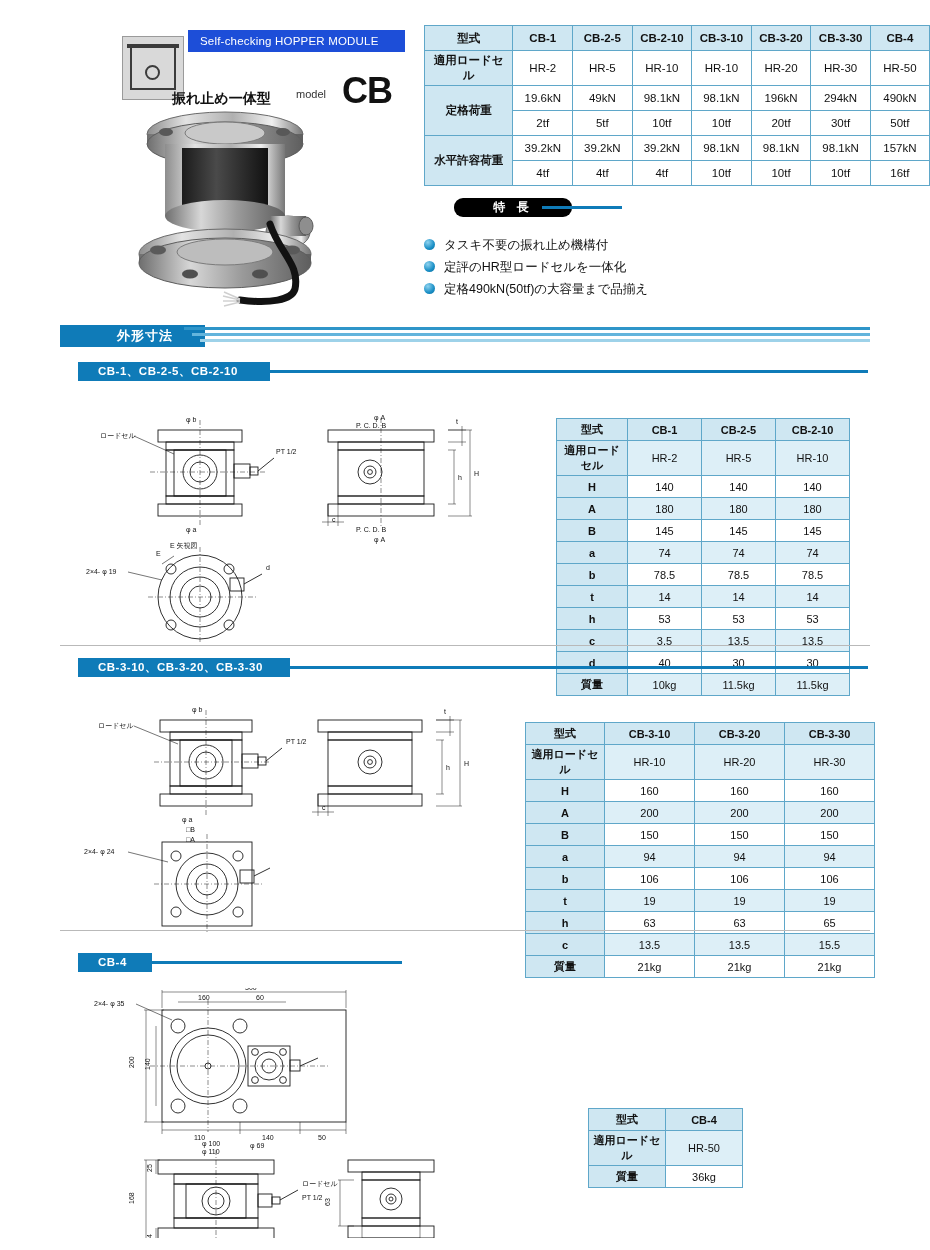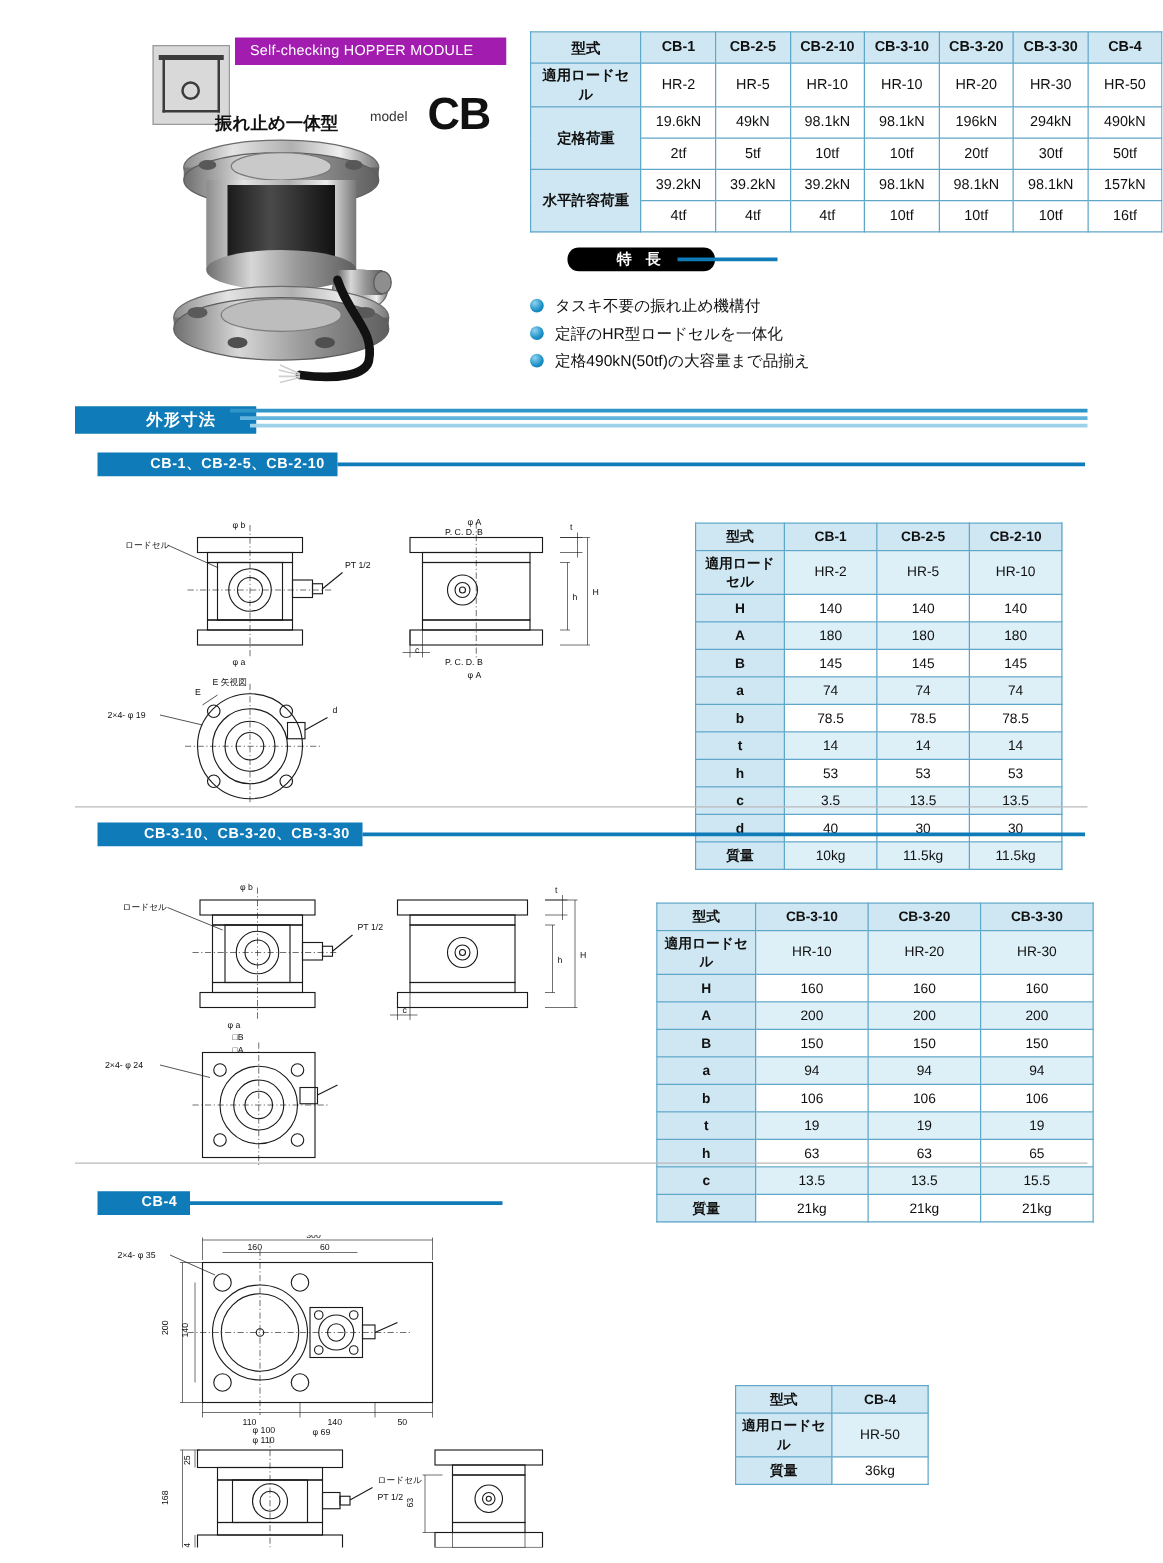--- a/index.html
+++ b/index.html
@@ -10,21 +10,21 @@
     color:#111;
     position:relative;
     overflow:hidden;
   }
   .page{position:relative;width:930px;height:1250px;}
 
   
   .hdr-left{position:absolute;left:60px;top:18px;width:345px;height:85px;}
   .hdr-banner{
     position:absolute;left:128px;top:12px;width:217px;height:22px;
-    background:#a21caf;color:#fff;font-size:11.5px;line-height:22px;
+    background:#1d4ed8;color:#fff;font-size:11.5px;line-height:22px;
     padding-left:12px;box-sizing:border-box;letter-spacing:.2px;
   }
   .hdr-jp{
     position:absolute;left:112px;top:72px;font-size:14px;color:#111;font-weight:bold;
   }
   .hdr-model{
     position:absolute;left:236px;top:70px;font-size:11px;color:#333;
   }
   .hdr-cb{
     position:absolute;left:282px;top:52px;font-size:36px;font-weight:bold;color:#111;
@@ -90,22 +90,22 @@
   .sec .stripe{position:absolute;left:124px;top:2px;width:686px;height:3px;background:#2f95c9;}
   .sec .stripe2{position:absolute;left:132px;top:8px;width:678px;height:3px;background:#63b4dc;}
   .sec .stripe3{position:absolute;left:140px;top:14px;width:670px;height:3px;background:#9ed2e9;}
 
   
   .sub{
     position:absolute;left:78px;height:19px;
   }
   .sub .bx{
     position:absolute;left:0;top:0;height:19px;background:#0f7bb8;color:#fff;
-    font-size:11.5px;font-weight:bold;line-height:19px;padding:0 10px;box-sizing:border-box;
-    letter-spacing:.5px;white-space:nowrap;text-align:right;
+    font-size:11.5px;font-weight:bold;line-height:19px;padding:0 20px;box-sizing:border-box;
+    letter-spacing:.5px;white-space:nowrap;
   }
   .sub .tail{position:absolute;top:8px;height:3px;background:#0f7bb8;}
 
   
   .hr{position:absolute;left:60px;width:810px;height:1px;background:#b9b9b9;}
 
   
   .dimtbl td{height:17px;font-size:11px;}
   .dimtbl .lbl{background:#cfe7f2;font-weight:bold;}
   .dimtbl .alt{background:#ddeff7;}

